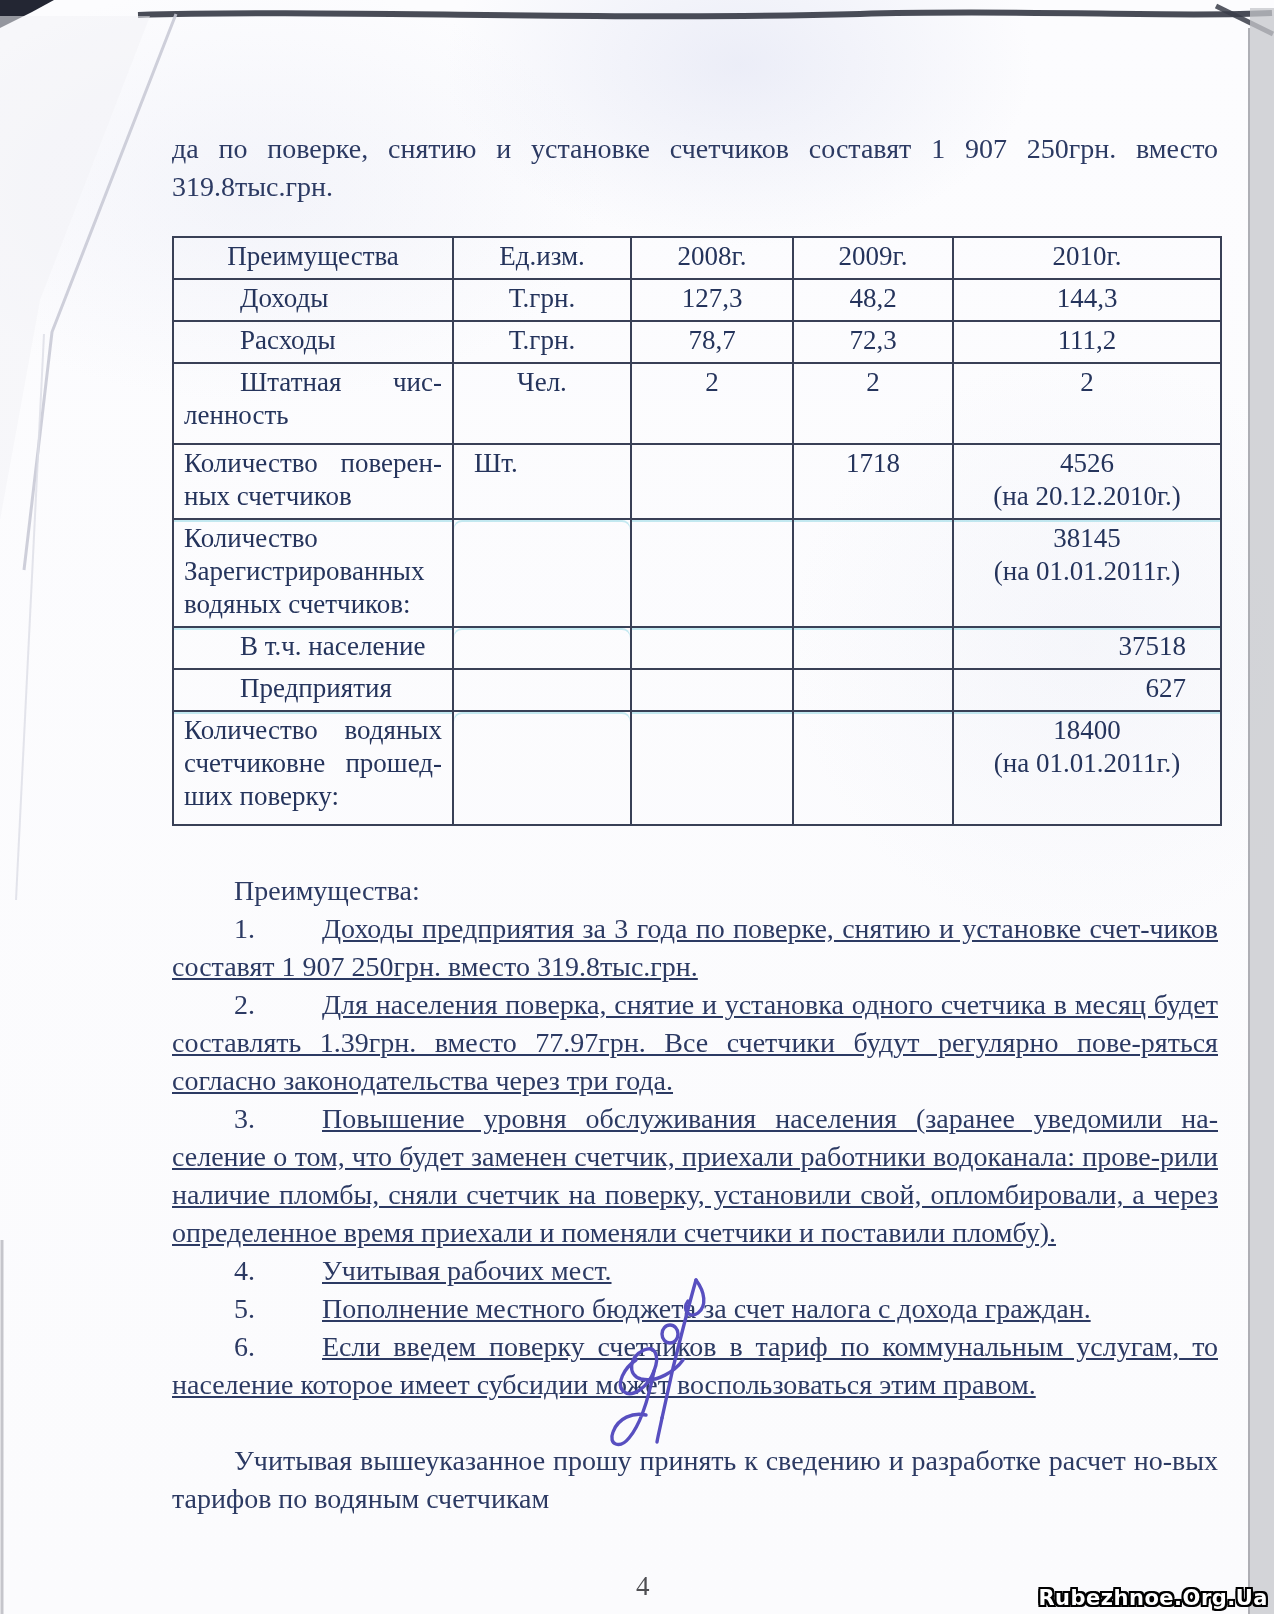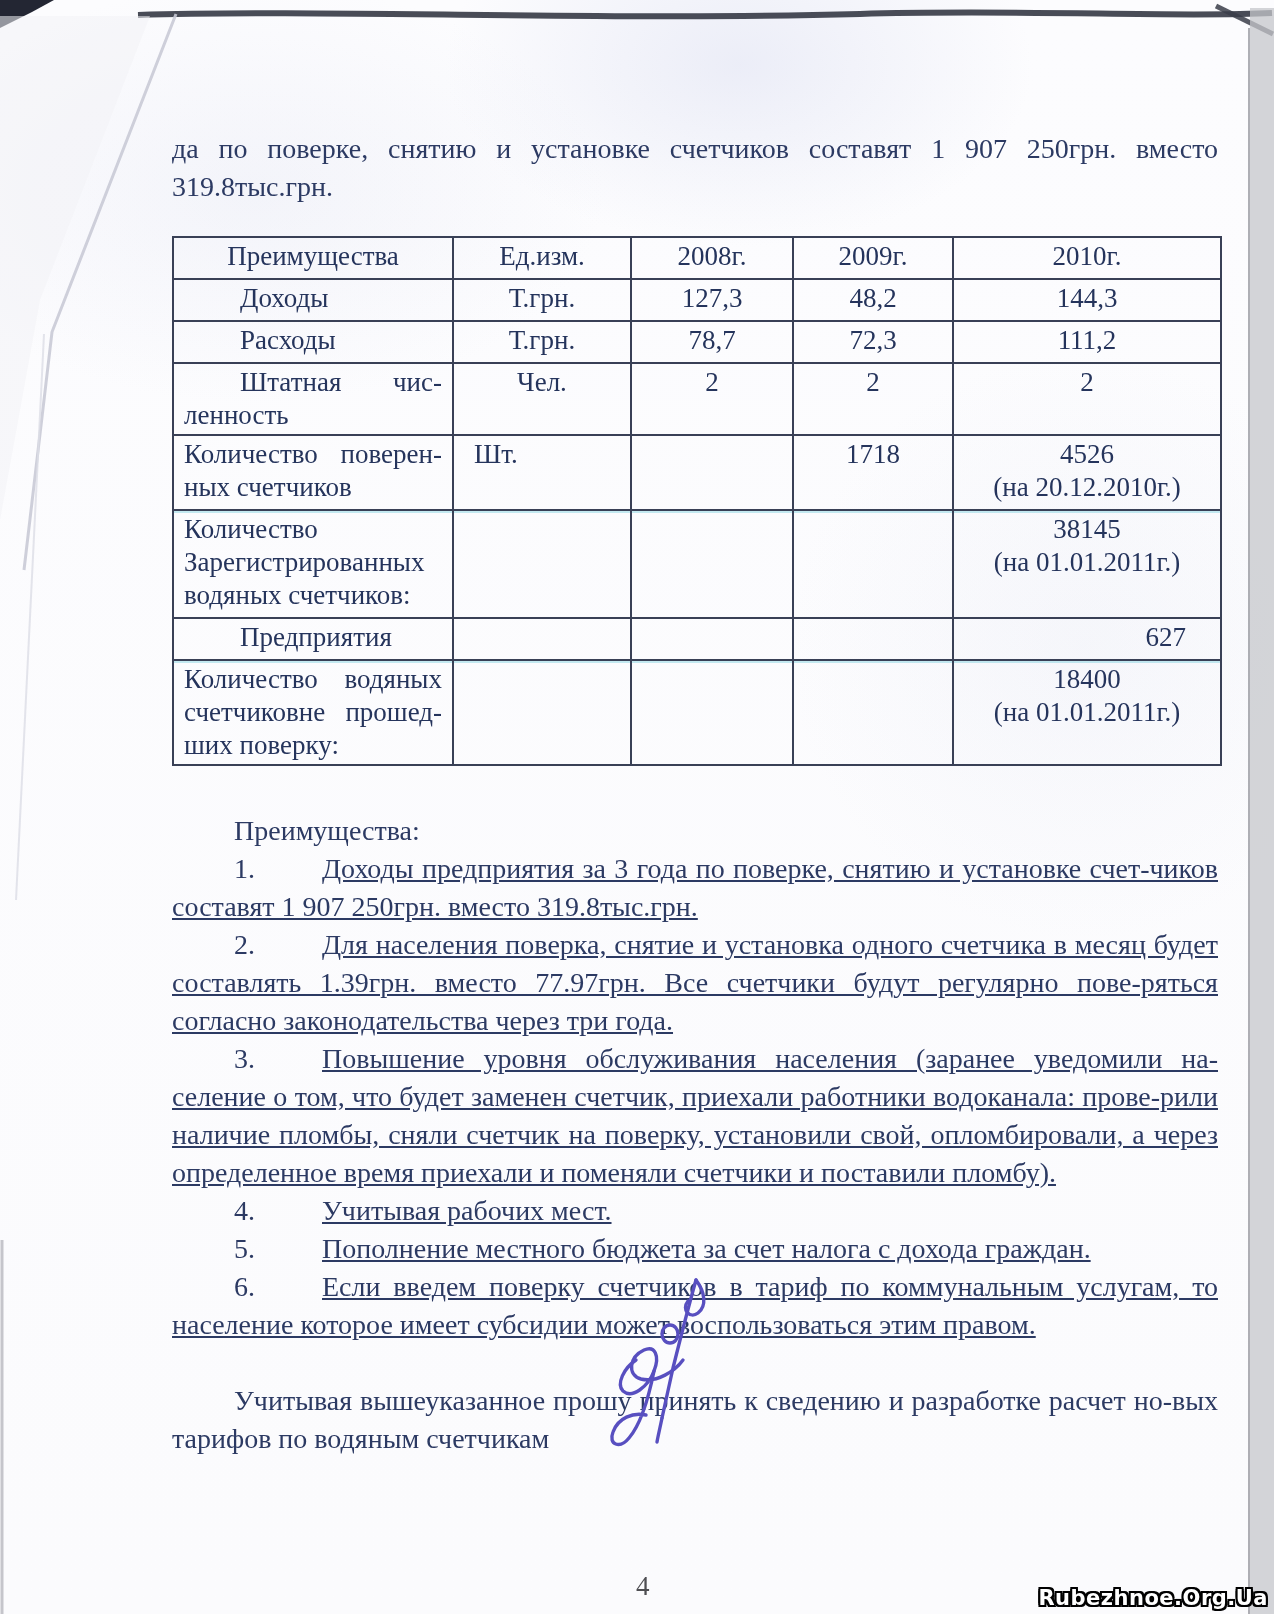--- a/index.html
+++ b/index.html
@@ -41,26 +41,26 @@
     padding:2px 10px 5px 10px;
     vertical-align:top;
     font-weight:normal;
   }
   col.c1{width:280px;} col.c2{width:178px;} col.c3{width:162px;}
   col.c4{width:160px;} col.c5{width:268px;}
   th{text-align:center;}
   td.name{text-align:left;}
   td.name.ind{text-indent:56px;}
   td.name.just{text-align:justify;}
-  td.unit{text-align:center;}
+  td.unit{text-align:center;border-radius:8px;}
   td.unit.left{text-align:left;padding-left:20px;}
   td.val{text-align:center;}
   td.val.right{text-align:right;padding-right:34px;}
   td.pre{white-space:pre-line;}
-  tr.tall td{padding-bottom:2px;}
+  tr.tall td{padding-bottom:11px;}
   tr.teal td{box-shadow:inset 0 2px 0 rgba(88,197,214,.35);}
   .adv-title{
     margin:46px 0 0 0;
     font-size:28px;line-height:38px;
     text-indent:62px;
   }
   .adv-item{
     margin:0;
     font-size:28px;line-height:38px;
     text-align:justify;
@@ -168,20 +168,27 @@
 (на 20.12.2010г.)</td>
         </tr>
         <tr class="teal">
           <td class="name">Количество Зарегистрированных водяных счетчиков:</td>
           <td class="unit"></td>
           <td class="val"></td>
           <td class="val"></td>
           <td class="val pre">38145
 (на 01.01.2011г.)</td>
         </tr>
+        <tr class="teal">
+          <td class="name ind">В т.ч. население</td>
+          <td class="unit"></td>
+          <td class="val"></td>
+          <td class="val"></td>
+          <td class="val right">37518</td>
+        </tr>
         <tr>
           <td class="name ind">Предприятия</td>
           <td class="unit"></td>
           <td class="val"></td>
           <td class="val"></td>
           <td class="val right">627</td>
         </tr>
         <tr class="teal tall">
           <td class="name just">Количество водяных счетчиковне прошед-ших поверку:</td>
           <td class="unit"></td>

